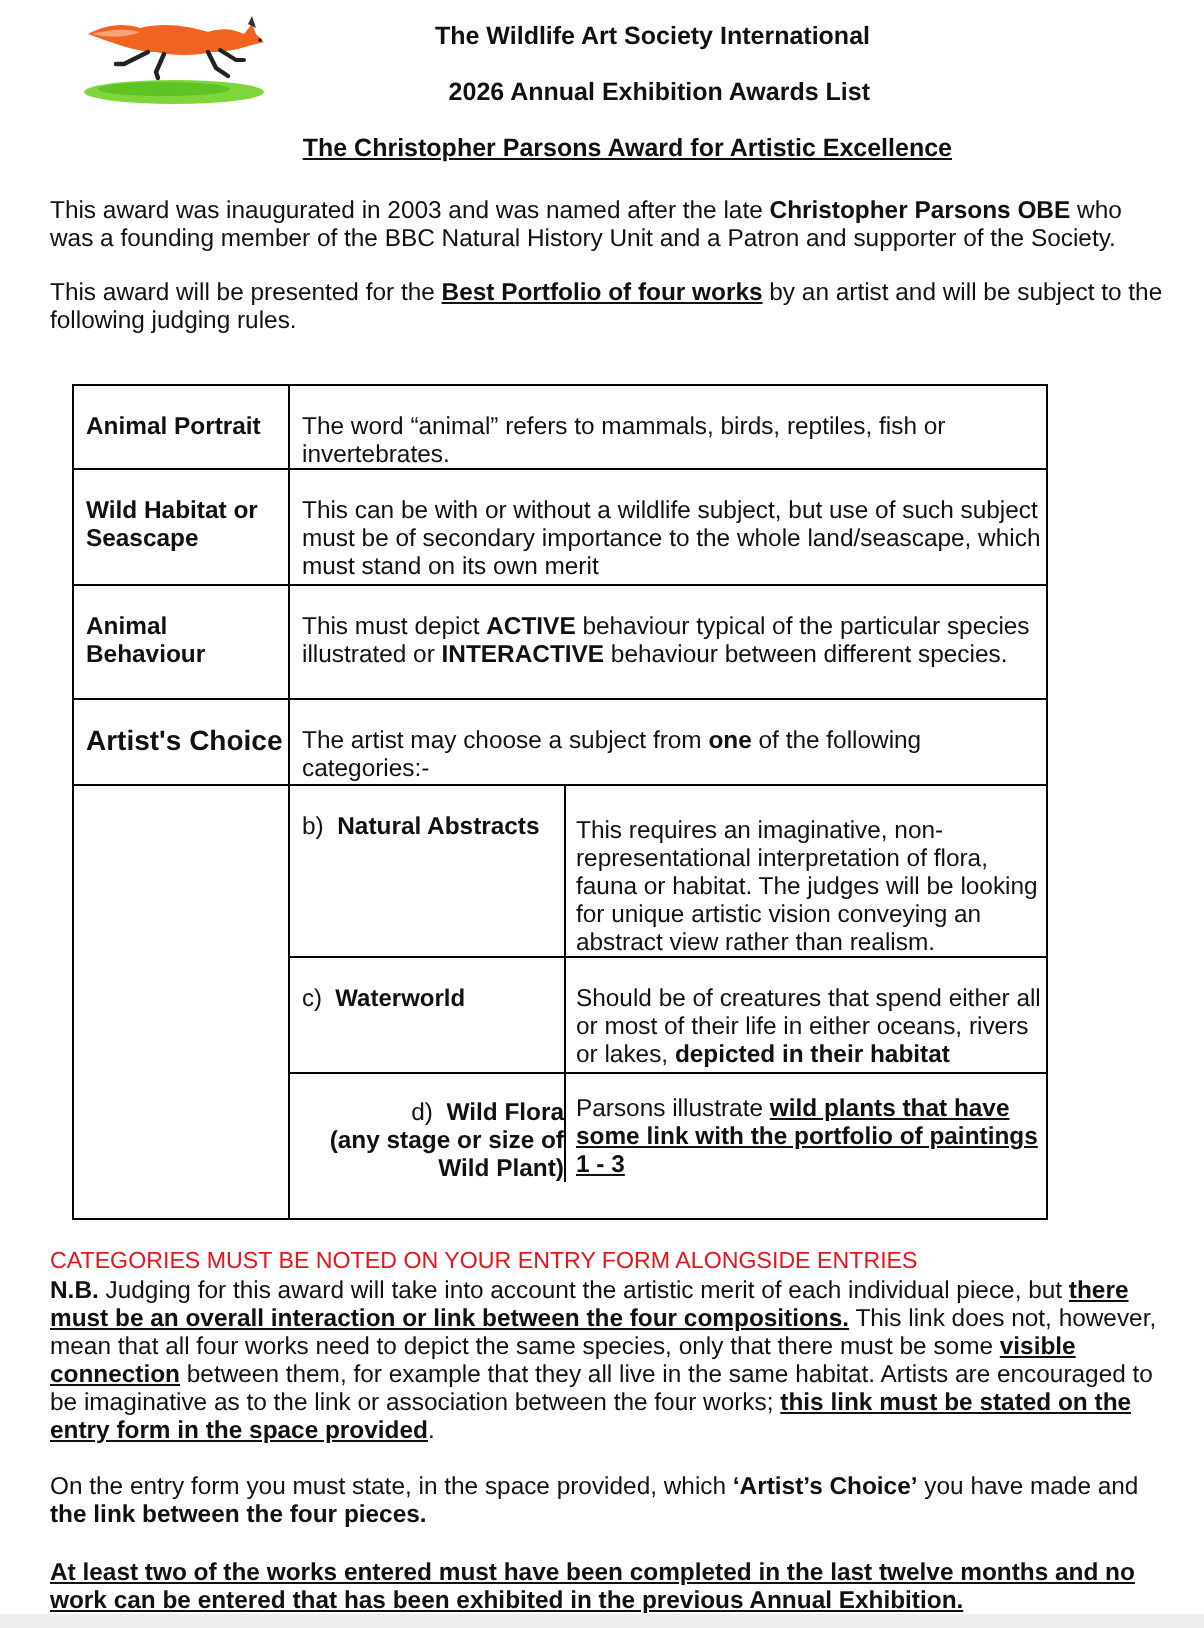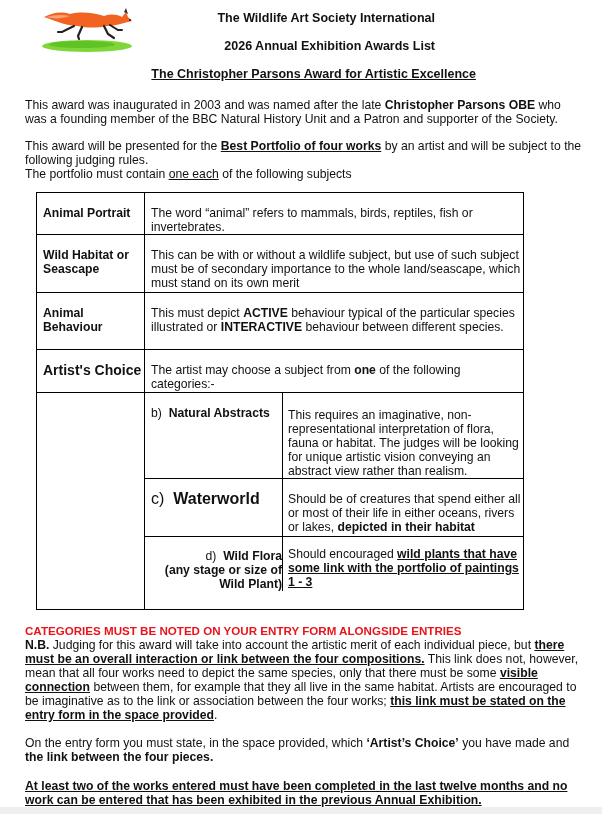--- a/index.html
+++ b/index.html
@@ -36,32 +36,32 @@
     .row-behaviour td { height: 56px; }
     .row-choice td { height: 42px; }
     .row-sub > td { height: 216px; padding: 0; }
     table.sub { width: 100%; border-collapse: collapse; table-layout: fixed; }
     table.sub td { border: 1.5px solid #000; vertical-align: top; }
     table.sub tr:first-child td { border-top: none; }
     table.sub tr:last-child td { border-bottom: none; }
     table.sub td:last-child { border-right: none; }
     table.sub td:first-child { border-left: none; width: 137px; }
     .sub-name { padding: 13px 0 0 6px; }
-    .sub-name.small { font-size: 16px; }
+    .sub-name.small { font-size: 12px; }
     .sub-desc { padding: 13px 0 0 5px; }
     .sub-r1 td { height: 40px; }
     .sub-r2 td { height: 69px; }
     .sub-r3 td { height: 57px; }
     .sub-r4 td { height: 50px; }
     .sub-r2 .sub-desc { padding-top: 15px; }
     .sub-r4 .sub-name { padding-top: 12px; text-align: right; }
     .sub-r4 .sub-desc { padding-top: 10px; }
     .sub-r1 .sub-desc { padding-top: 13px; }
 
-    .red-note { position: absolute; left: 25px; top: 624px; color: #e8141c; font-weight: bold; font-size: 11.6px; }
+    .red-note { position: absolute; left: 25px; top: 624px; color: #e8141c; font-weight: normal; font-size: 11.6px; }
     .nb { position: absolute; left: 25px; top: 638px; width: 560px; }
     .p-state { position: absolute; left: 25px; top: 736px; width: 560px; }
     .p-final { position: absolute; left: 25px; top: 779px; width: 560px; font-weight: bold; text-decoration: underline; }
   </style>
 </head>
 <body>
 
 <div class="page">
 
   <svg class="logo" viewBox="0 0 94 46">
@@ -79,23 +79,20 @@
 
   <div class="h1 t1">The Wildlife Art Society International</div>
   <div class="h1 t2">2026 Annual Exhibition Awards List</div>
   <div class="h1 t3">The Christopher Parsons Award for Artistic Excellence</div>
 
   <div class="para p1">
     <span>This award was inaugurated in 2003 and was named after the late </span><b>Christopher Parsons OBE</b><span> who was a founding member of the BBC Natural History Unit and a Patron and supporter of the Society.</span>
   </div>
   <div class="para p2">
     <span>This award will be presented for the </span><b><u>Best Portfolio of four works</u></b><span> by an artist and will be subject to the following judging rules.</span>
-  </div>
-  <div class="para p3">
-    <span>The portfolio must contain </span><u>one each</u><span> of the following subjects</span>
   </div>
 
   <table class="rules">
     <colgroup>
         <col class="col-label">
         <col>
       </colgroup>
     <tbody>
         <tr class="row-portrait">
       <td>
@@ -148,21 +145,21 @@
                   </td>
             <td>
                     <div class="sub-desc"><span>Should be of creatures that spend either all or most of their life in either oceans, rivers or lakes, </span><b>depicted in their habitat</b></div>
                   </td>
           </tr>
           <tr class="sub-r4">
             <td>
                     <div class="sub-name"><span>d)</span>&nbsp; <b>Wild Flora</b><br><b>(any stage or size of Wild Plant)</b></div>
                   </td>
             <td>
-                    <div class="sub-desc"><span>Should encouraged </span><b><u>wild plants that have some link with the portfolio of paintings 1 - 3</u></b></div>
+                    <div class="sub-desc"><span>Parsons illustrate </span><b><u>wild plants that have some link with the portfolio of paintings 1 - 3</u></b></div>
                   </td>
           </tr>
         </tbody>
             </table>
       </td>
     </tr>
   </tbody>
     </table>
 
   <div class="red-note">CATEGORIES MUST BE NOTED ON YOUR ENTRY FORM ALONGSIDE ENTRIES</div>

